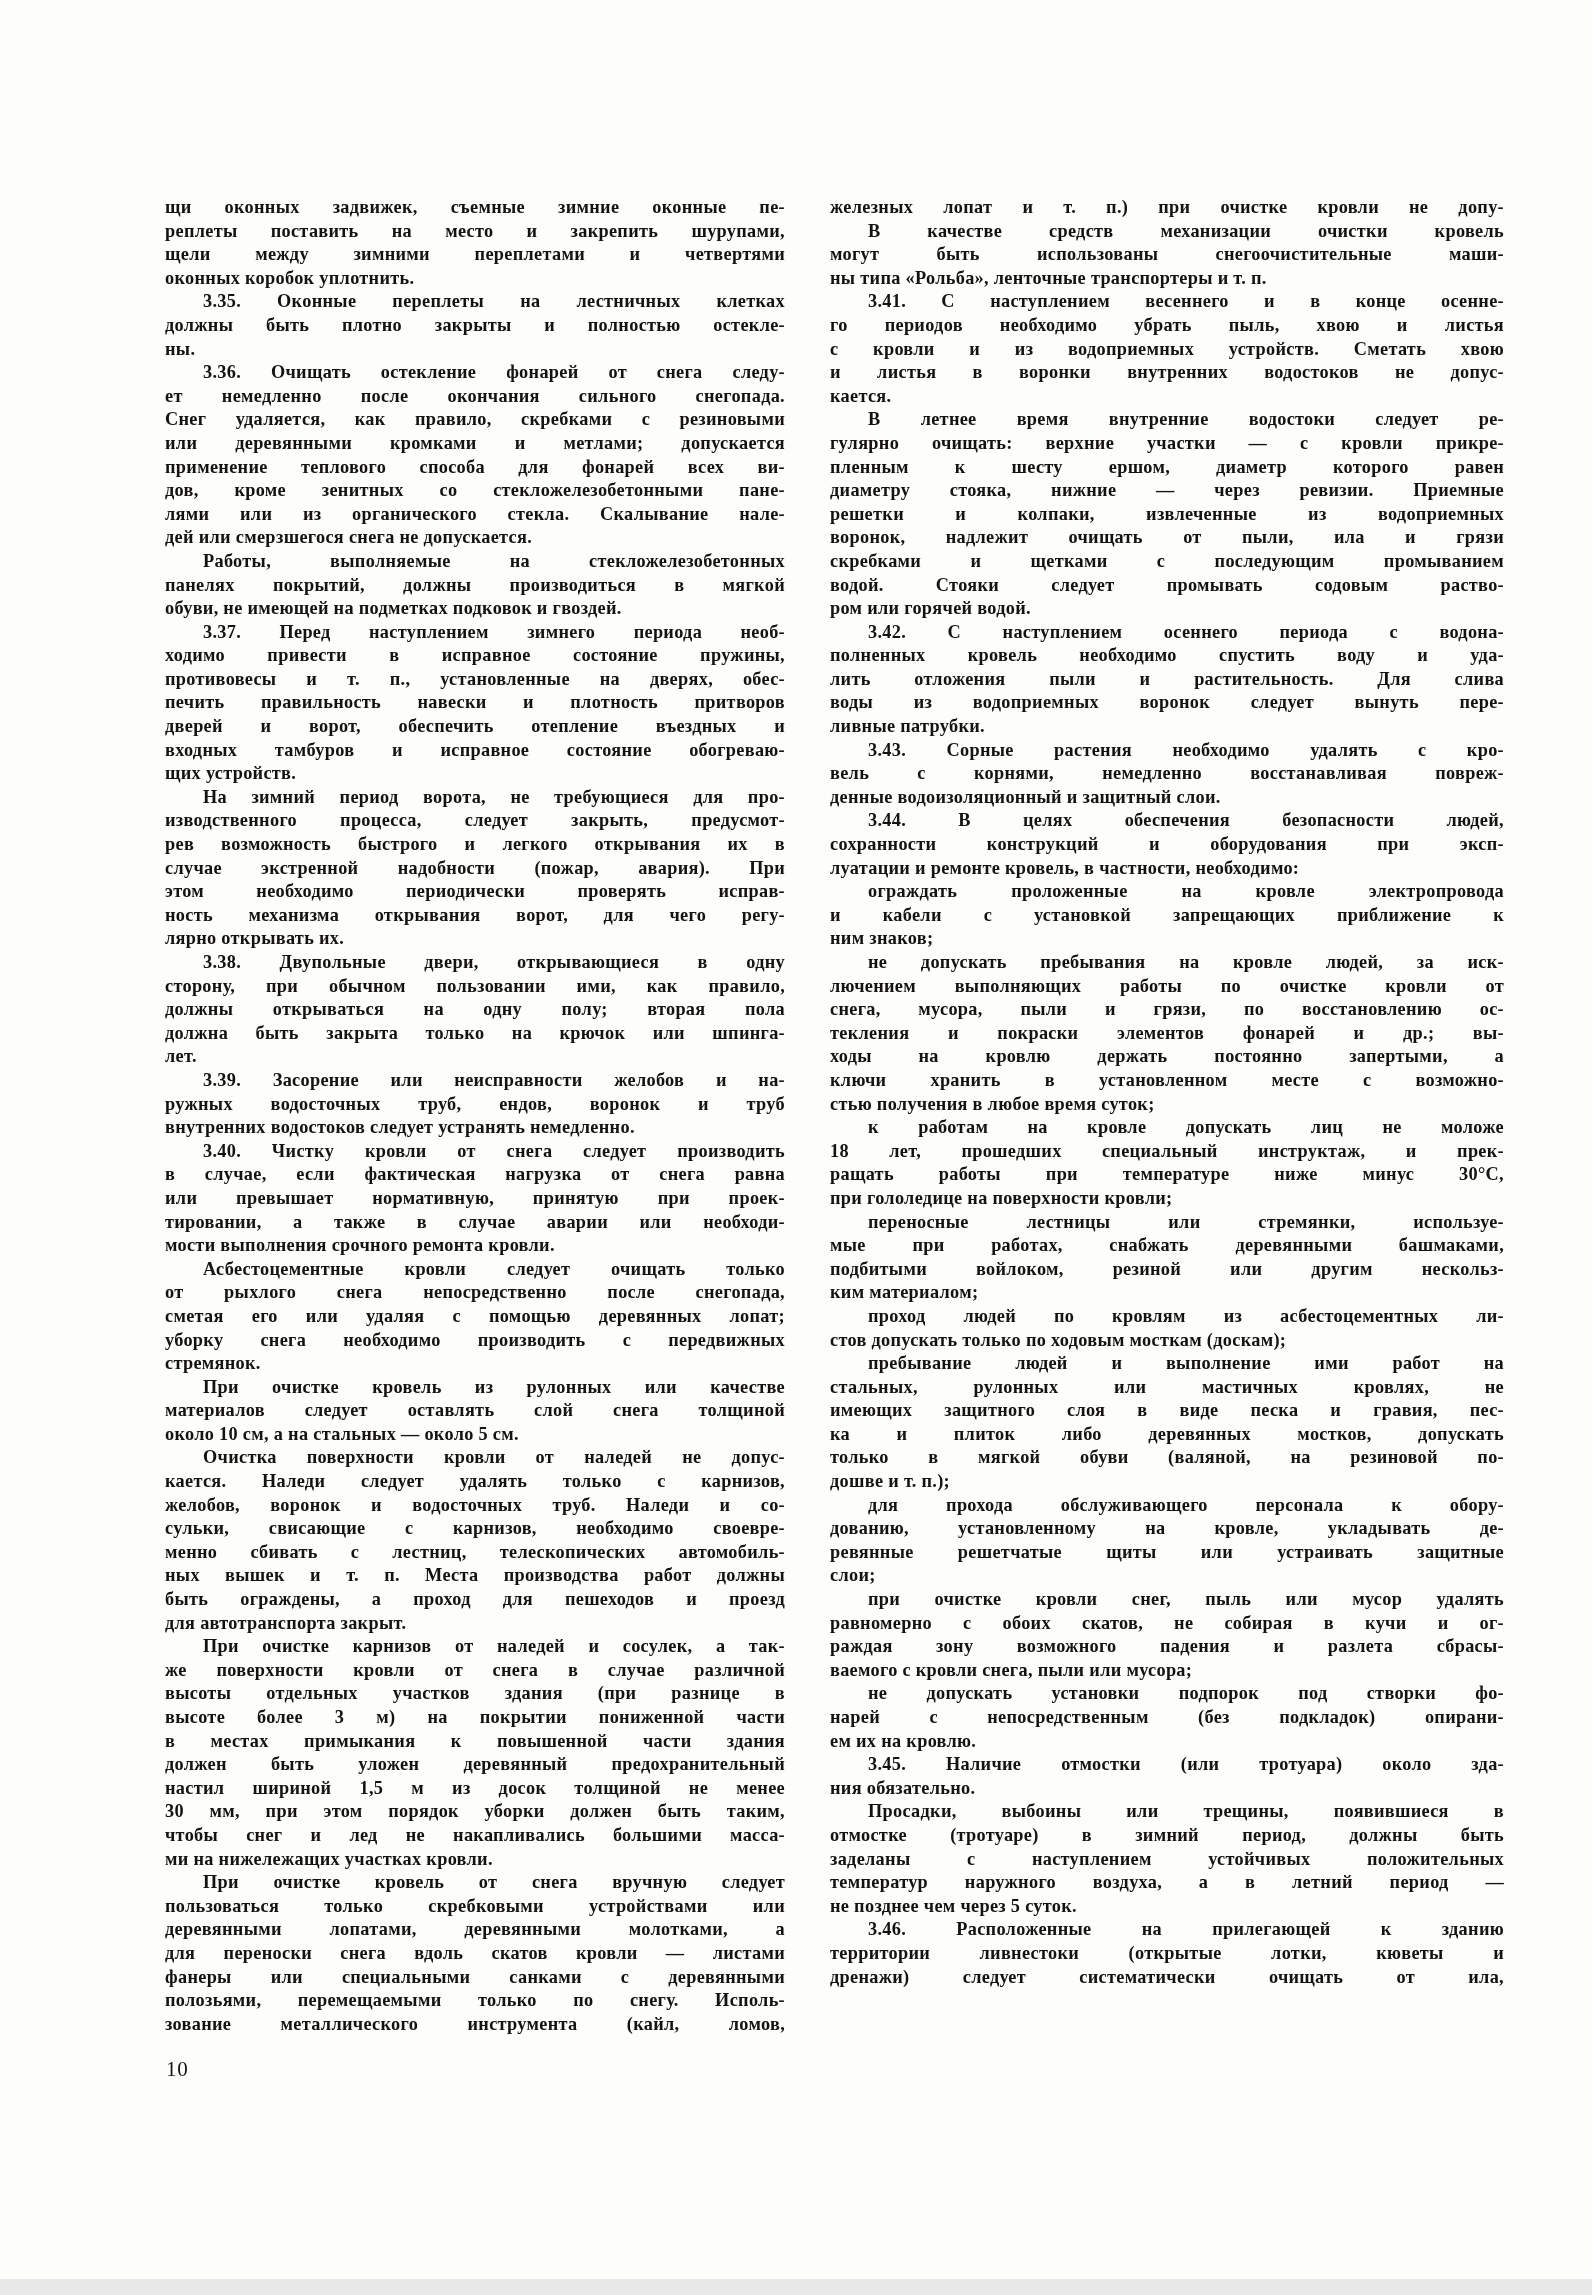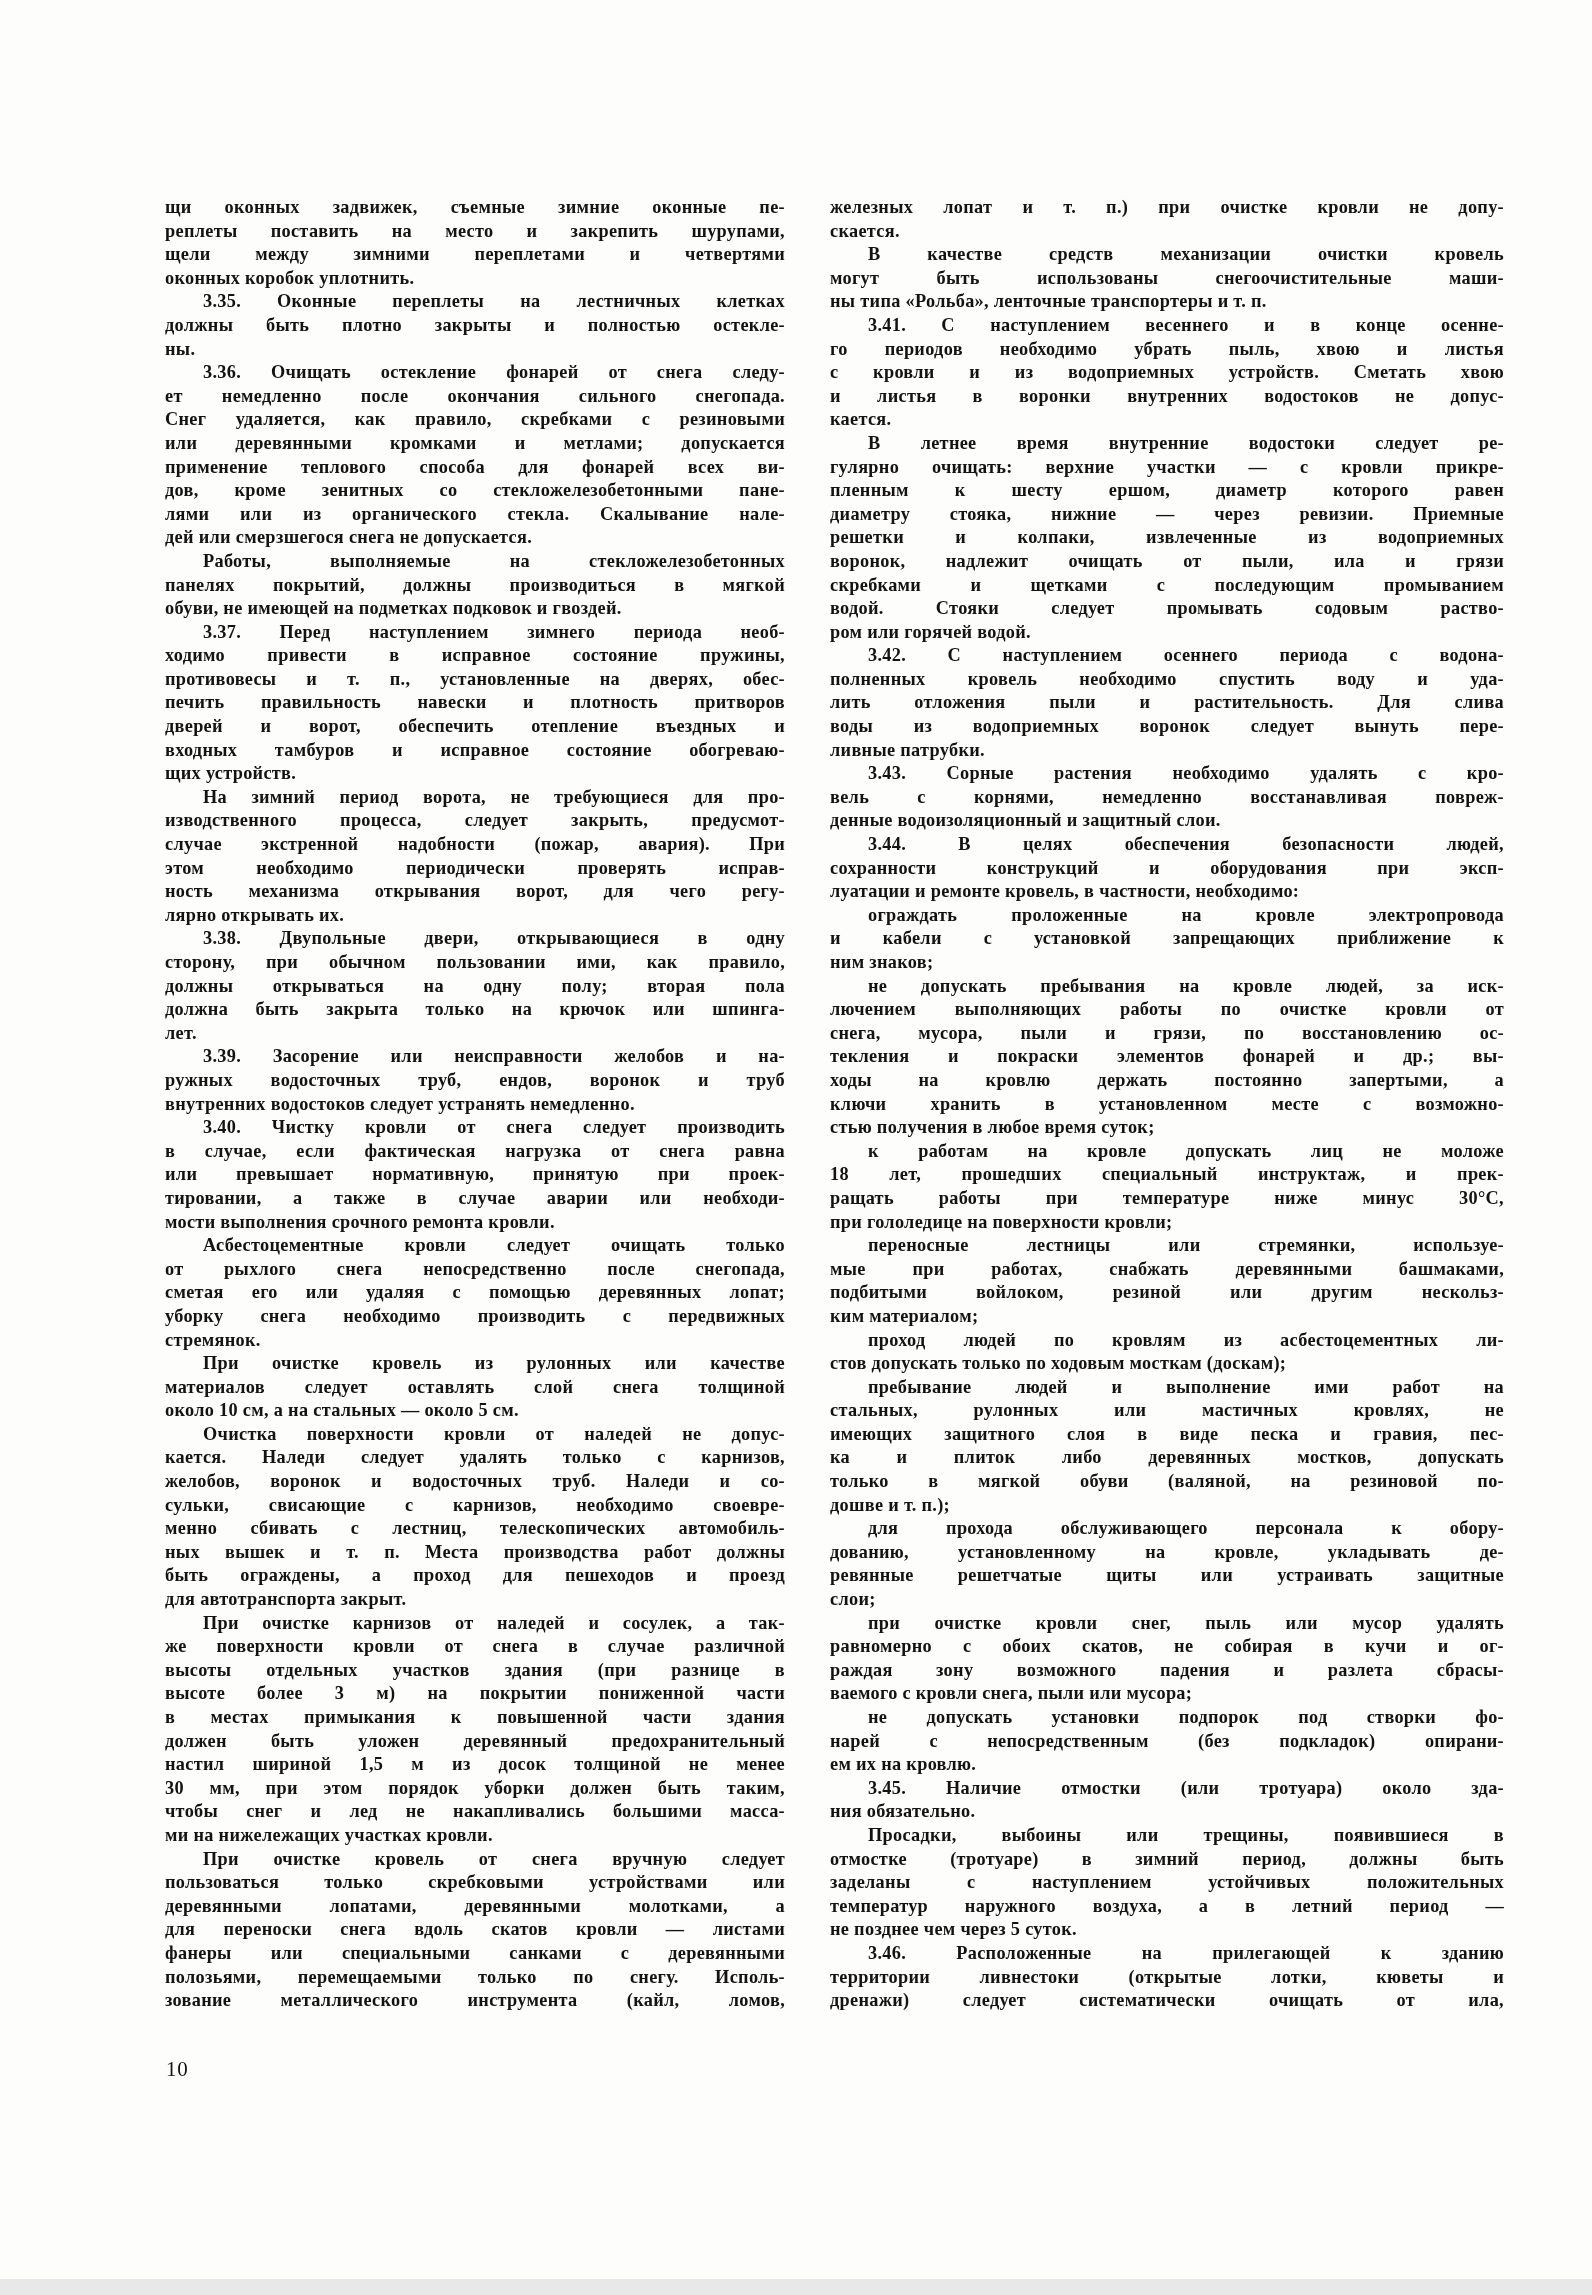--- a/index.html
+++ b/index.html
@@ -68,20 +68,21 @@
       <div class="line end">обуви, не имеющей на подметках подковок и гвоздей.</div>
       <div class="line indent">3.37. Перед наступлением зимнего периода необ-</div>
       <div class="line">ходимо привести в исправное состояние пружины,</div>
       <div class="line">противовесы и т. п., установленные на дверях, обес-</div>
       <div class="line">печить правильность навески и плотность притворов</div>
       <div class="line">дверей и ворот, обеспечить отепление въездных и</div>
       <div class="line">входных тамбуров и исправное состояние обогреваю-</div>
       <div class="line end">щих устройств.</div>
       <div class="line indent">На зимний период ворота, не требующиеся для про-</div>
       <div class="line">изводственного процесса, следует закрыть, предусмот-</div>
+      <div class="line">рев возможность быстрого и легкого открывания их в</div>
       <div class="line">случае экстренной надобности (пожар, авария). При</div>
       <div class="line">этом необходимо периодически проверять исправ-</div>
       <div class="line">ность механизма открывания ворот, для чего регу-</div>
       <div class="line end">лярно открывать их.</div>
       <div class="line indent">3.38. Двупольные двери, открывающиеся в одну</div>
       <div class="line">сторону, при обычном пользовании ими, как правило,</div>
       <div class="line">должны открываться на одну полу; вторая пола</div>
       <div class="line">должна быть закрыта только на крючок или шпинга-</div>
       <div class="line end">лет.</div>
       <div class="line indent">3.39. Засорение или неисправности желобов и на-</div>
@@ -121,21 +122,20 @@
       <div class="line indent">При очистке кровель от снега вручную следует</div>
       <div class="line">пользоваться только скребковыми устройствами или</div>
       <div class="line">деревянными лопатами, деревянными молотками, а</div>
       <div class="line">для переноски снега вдоль скатов кровли — листами</div>
       <div class="line">фанеры или специальными санками с деревянными</div>
       <div class="line">полозьями, перемещаемыми только по снегу. Исполь-</div>
       <div class="line">зование металлического инструмента (кайл, ломов,</div>
     </div>
   <div class="col col-right" id="col-right">
       <div class="line">железных лопат и т. п.) при очистке кровли не допу-</div>
-      <div class="line end">скается.</div>
       <div class="line indent">В качестве средств механизации очистки кровель</div>
       <div class="line">могут быть использованы снегоочистительные маши-</div>
       <div class="line end">ны типа «Рольба», ленточные транспортеры и т. п.</div>
       <div class="line indent">3.41. С наступлением весеннего и в конце осенне-</div>
       <div class="line">го периодов необходимо убрать пыль, хвою и листья</div>
       <div class="line">с кровли и из водоприемных устройств. Сметать хвою</div>
       <div class="line">и листья в воронки внутренних водостоков не допус-</div>
       <div class="line end">кается.</div>
       <div class="line indent">В летнее время внутренние водостоки следует ре-</div>
       <div class="line">гулярно очищать: верхние участки — с кровли прикре-</div>

